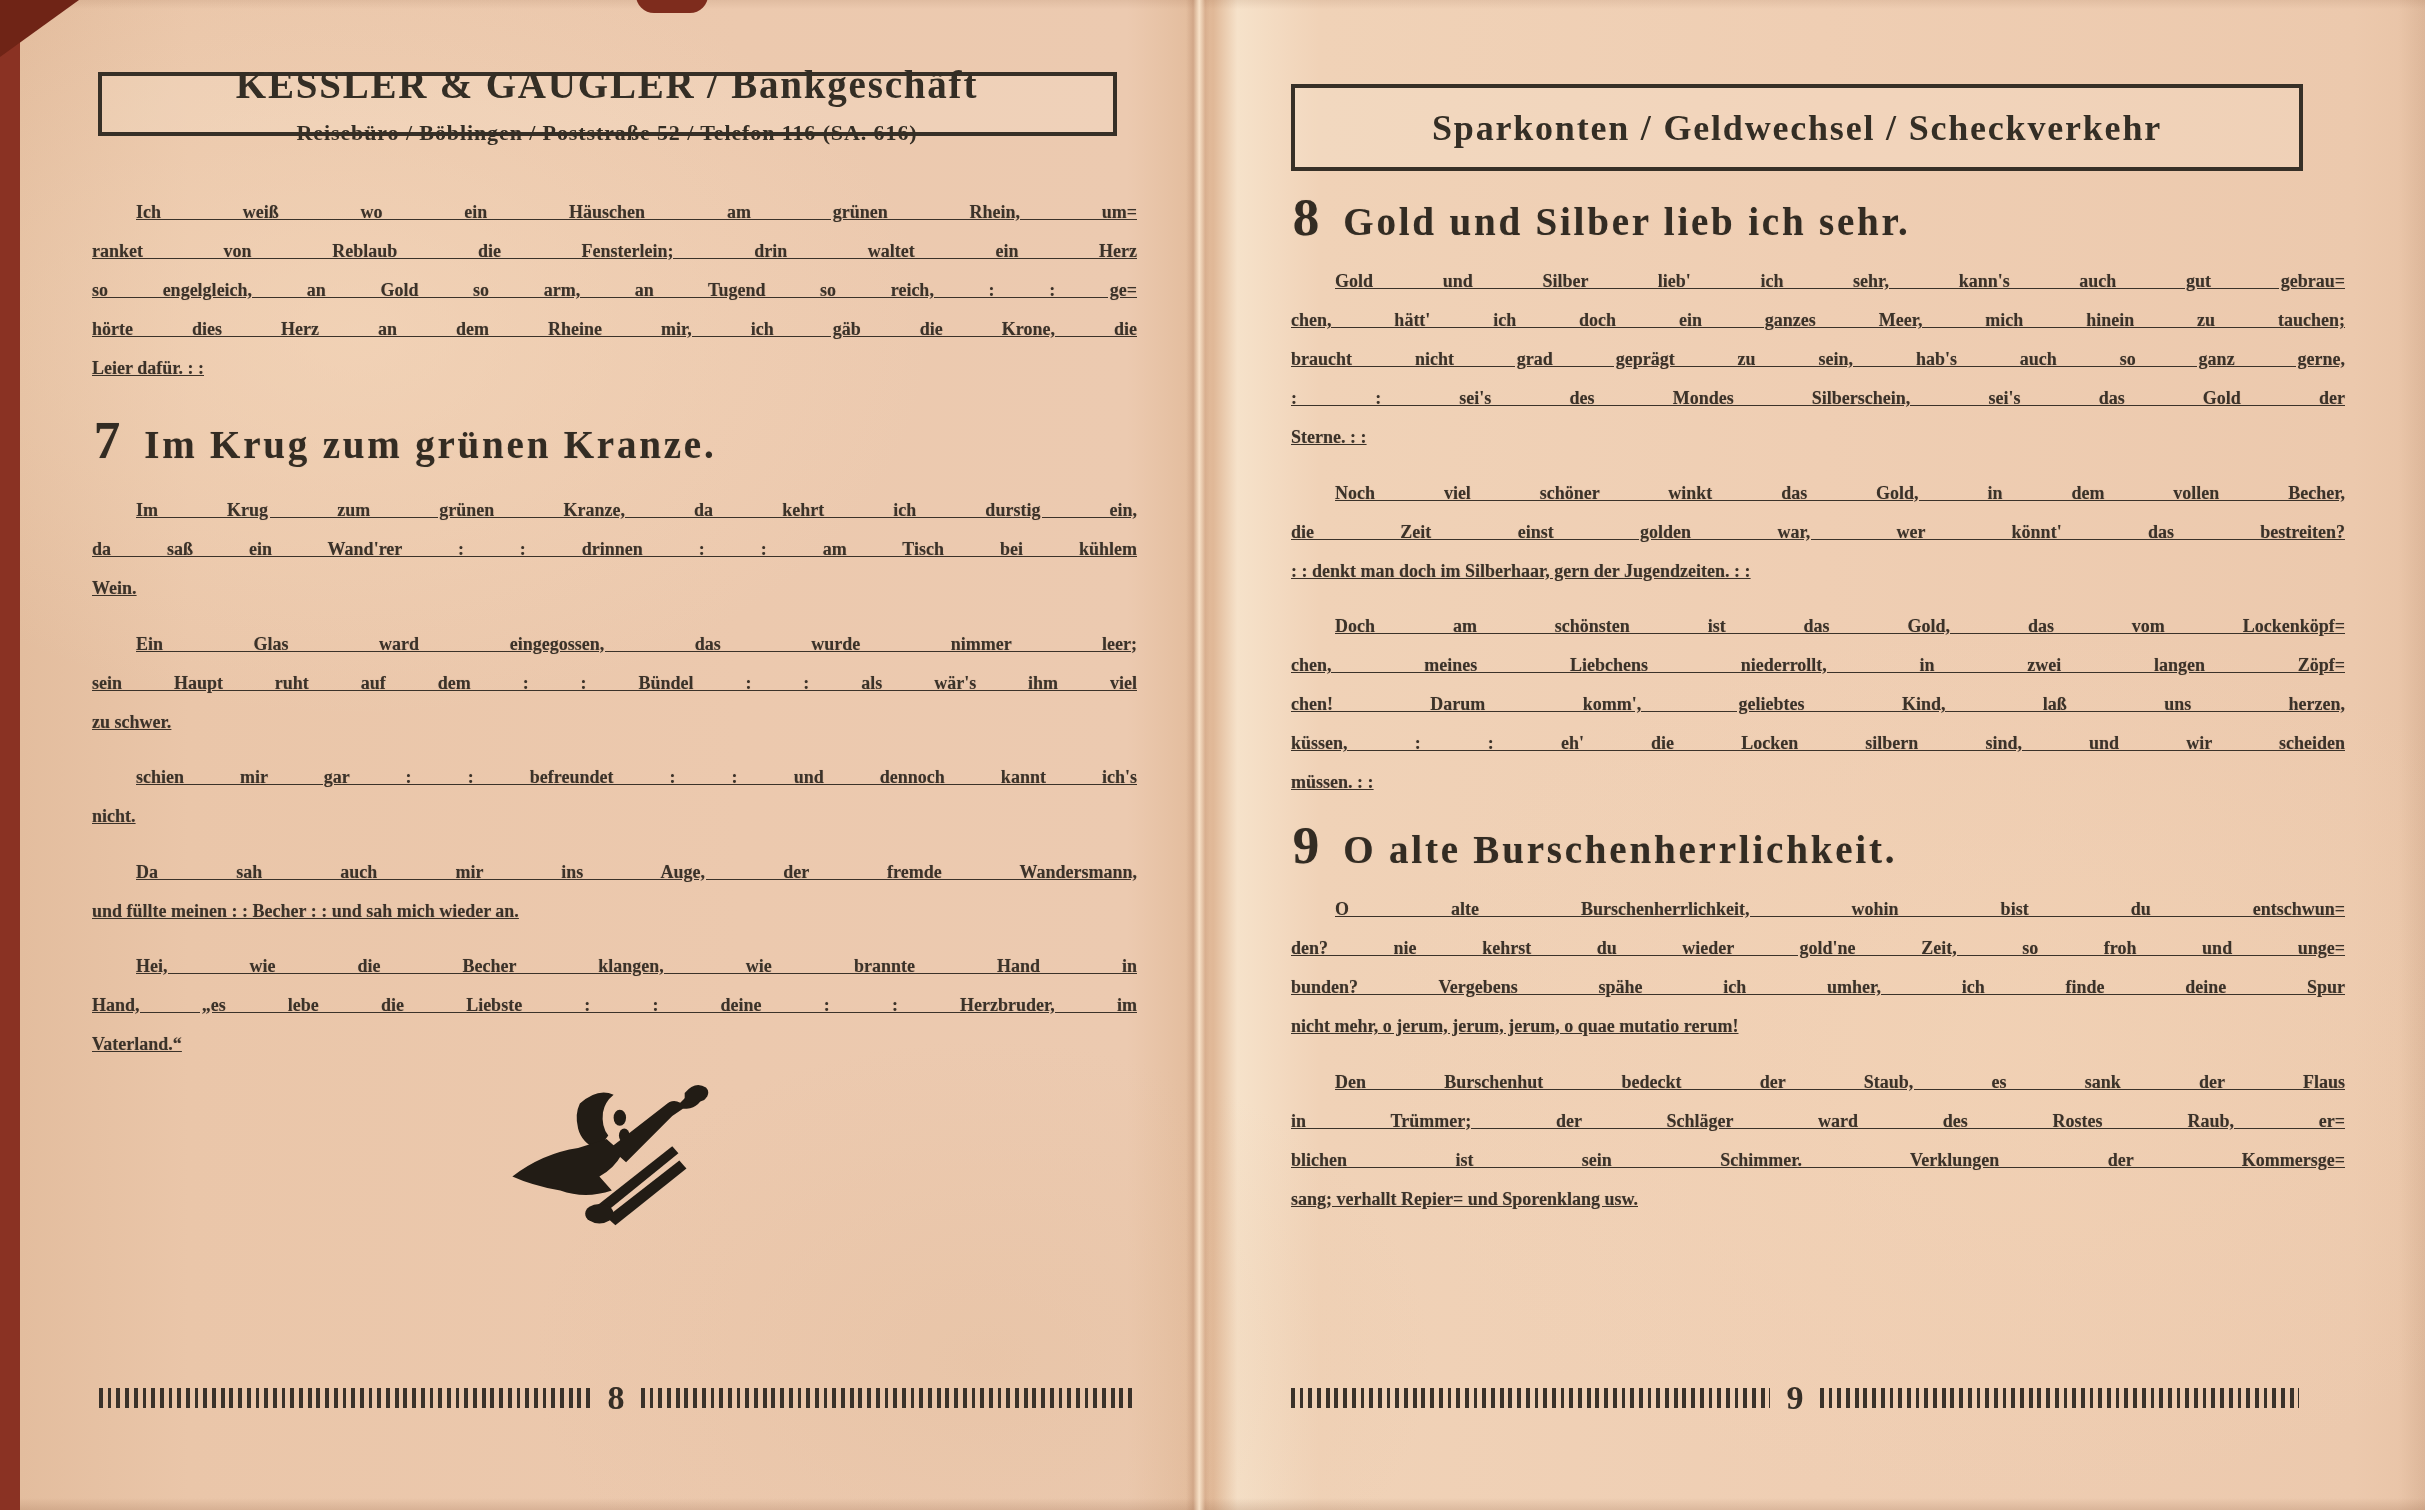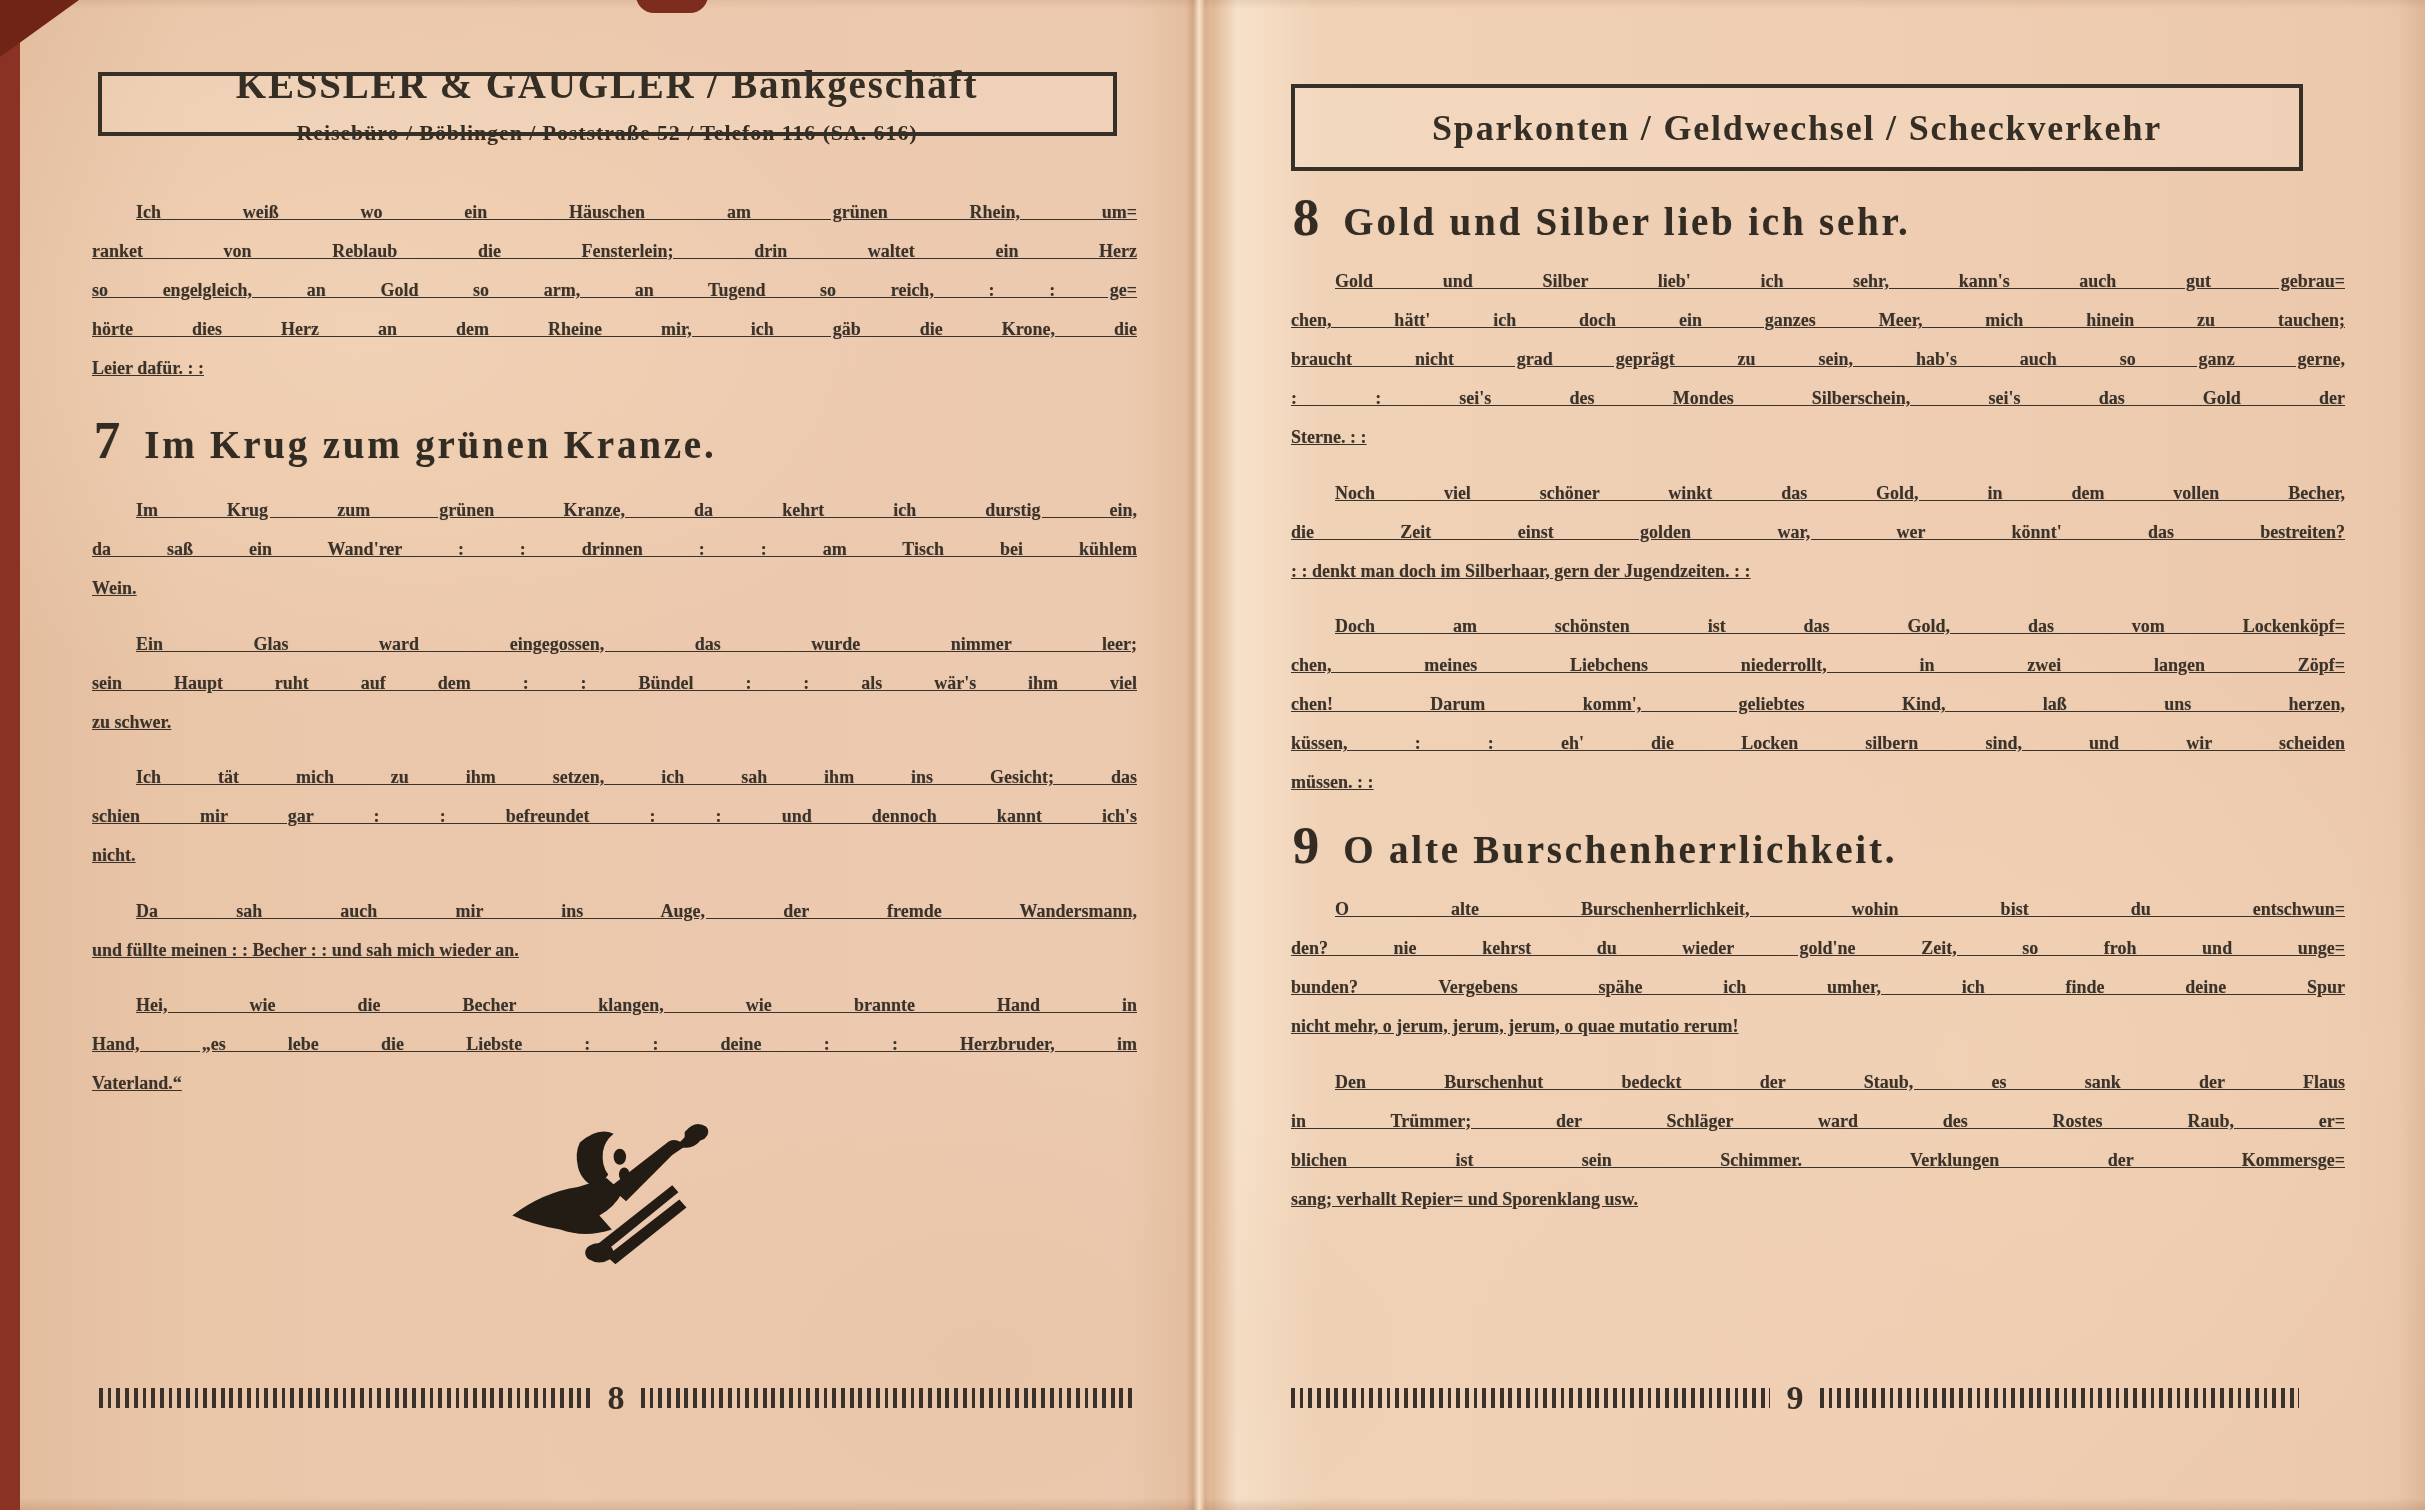--- a/index.html
+++ b/index.html
@@ -107,21 +107,20 @@
       <div class="tline">Im Krug zum grünen Kranze, da kehrt ich durstig ein,</div>
       <div class="tline">da saß ein Wand'rer : : drinnen : : am Tisch bei kühlem</div>
       <div class="tline">Wein.</div>
     </div>
   <div class="para">
       <div class="tline">Ein Glas ward eingegossen, das wurde nimmer leer;</div>
       <div class="tline">sein Haupt ruht auf dem : : Bündel : : als wär's ihm viel</div>
       <div class="tline">zu schwer.</div>
     </div>
   <div class="para">
-      <div class="tline">Ich tät mich zu ihm setzen, ich sah ihm ins Gesicht; das</div>
       <div class="tline">schien mir gar : : befreundet : : und dennoch kannt ich's</div>
       <div class="tline">nicht.</div>
     </div>
   <div class="para">
       <div class="tline">Da sah auch mir ins Auge, der fremde Wandersmann,</div>
       <div class="tline">und füllte meinen : : Becher : : und sah mich wieder an.</div>
     </div>
   <div class="para">
       <div class="tline">Hei, wie die Becher klangen, wie brannte Hand in</div>
       <div class="tline">Hand, „es lebe die Liebste : : deine : : Herzbruder, im</div>

